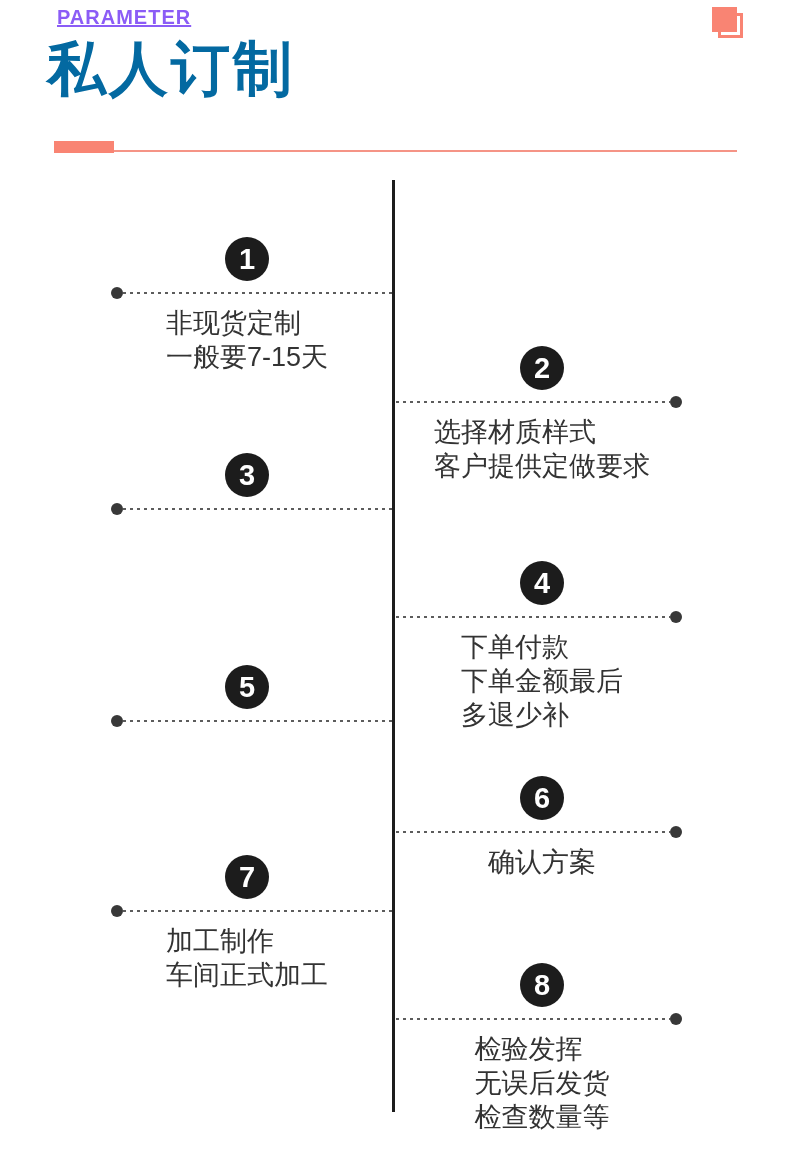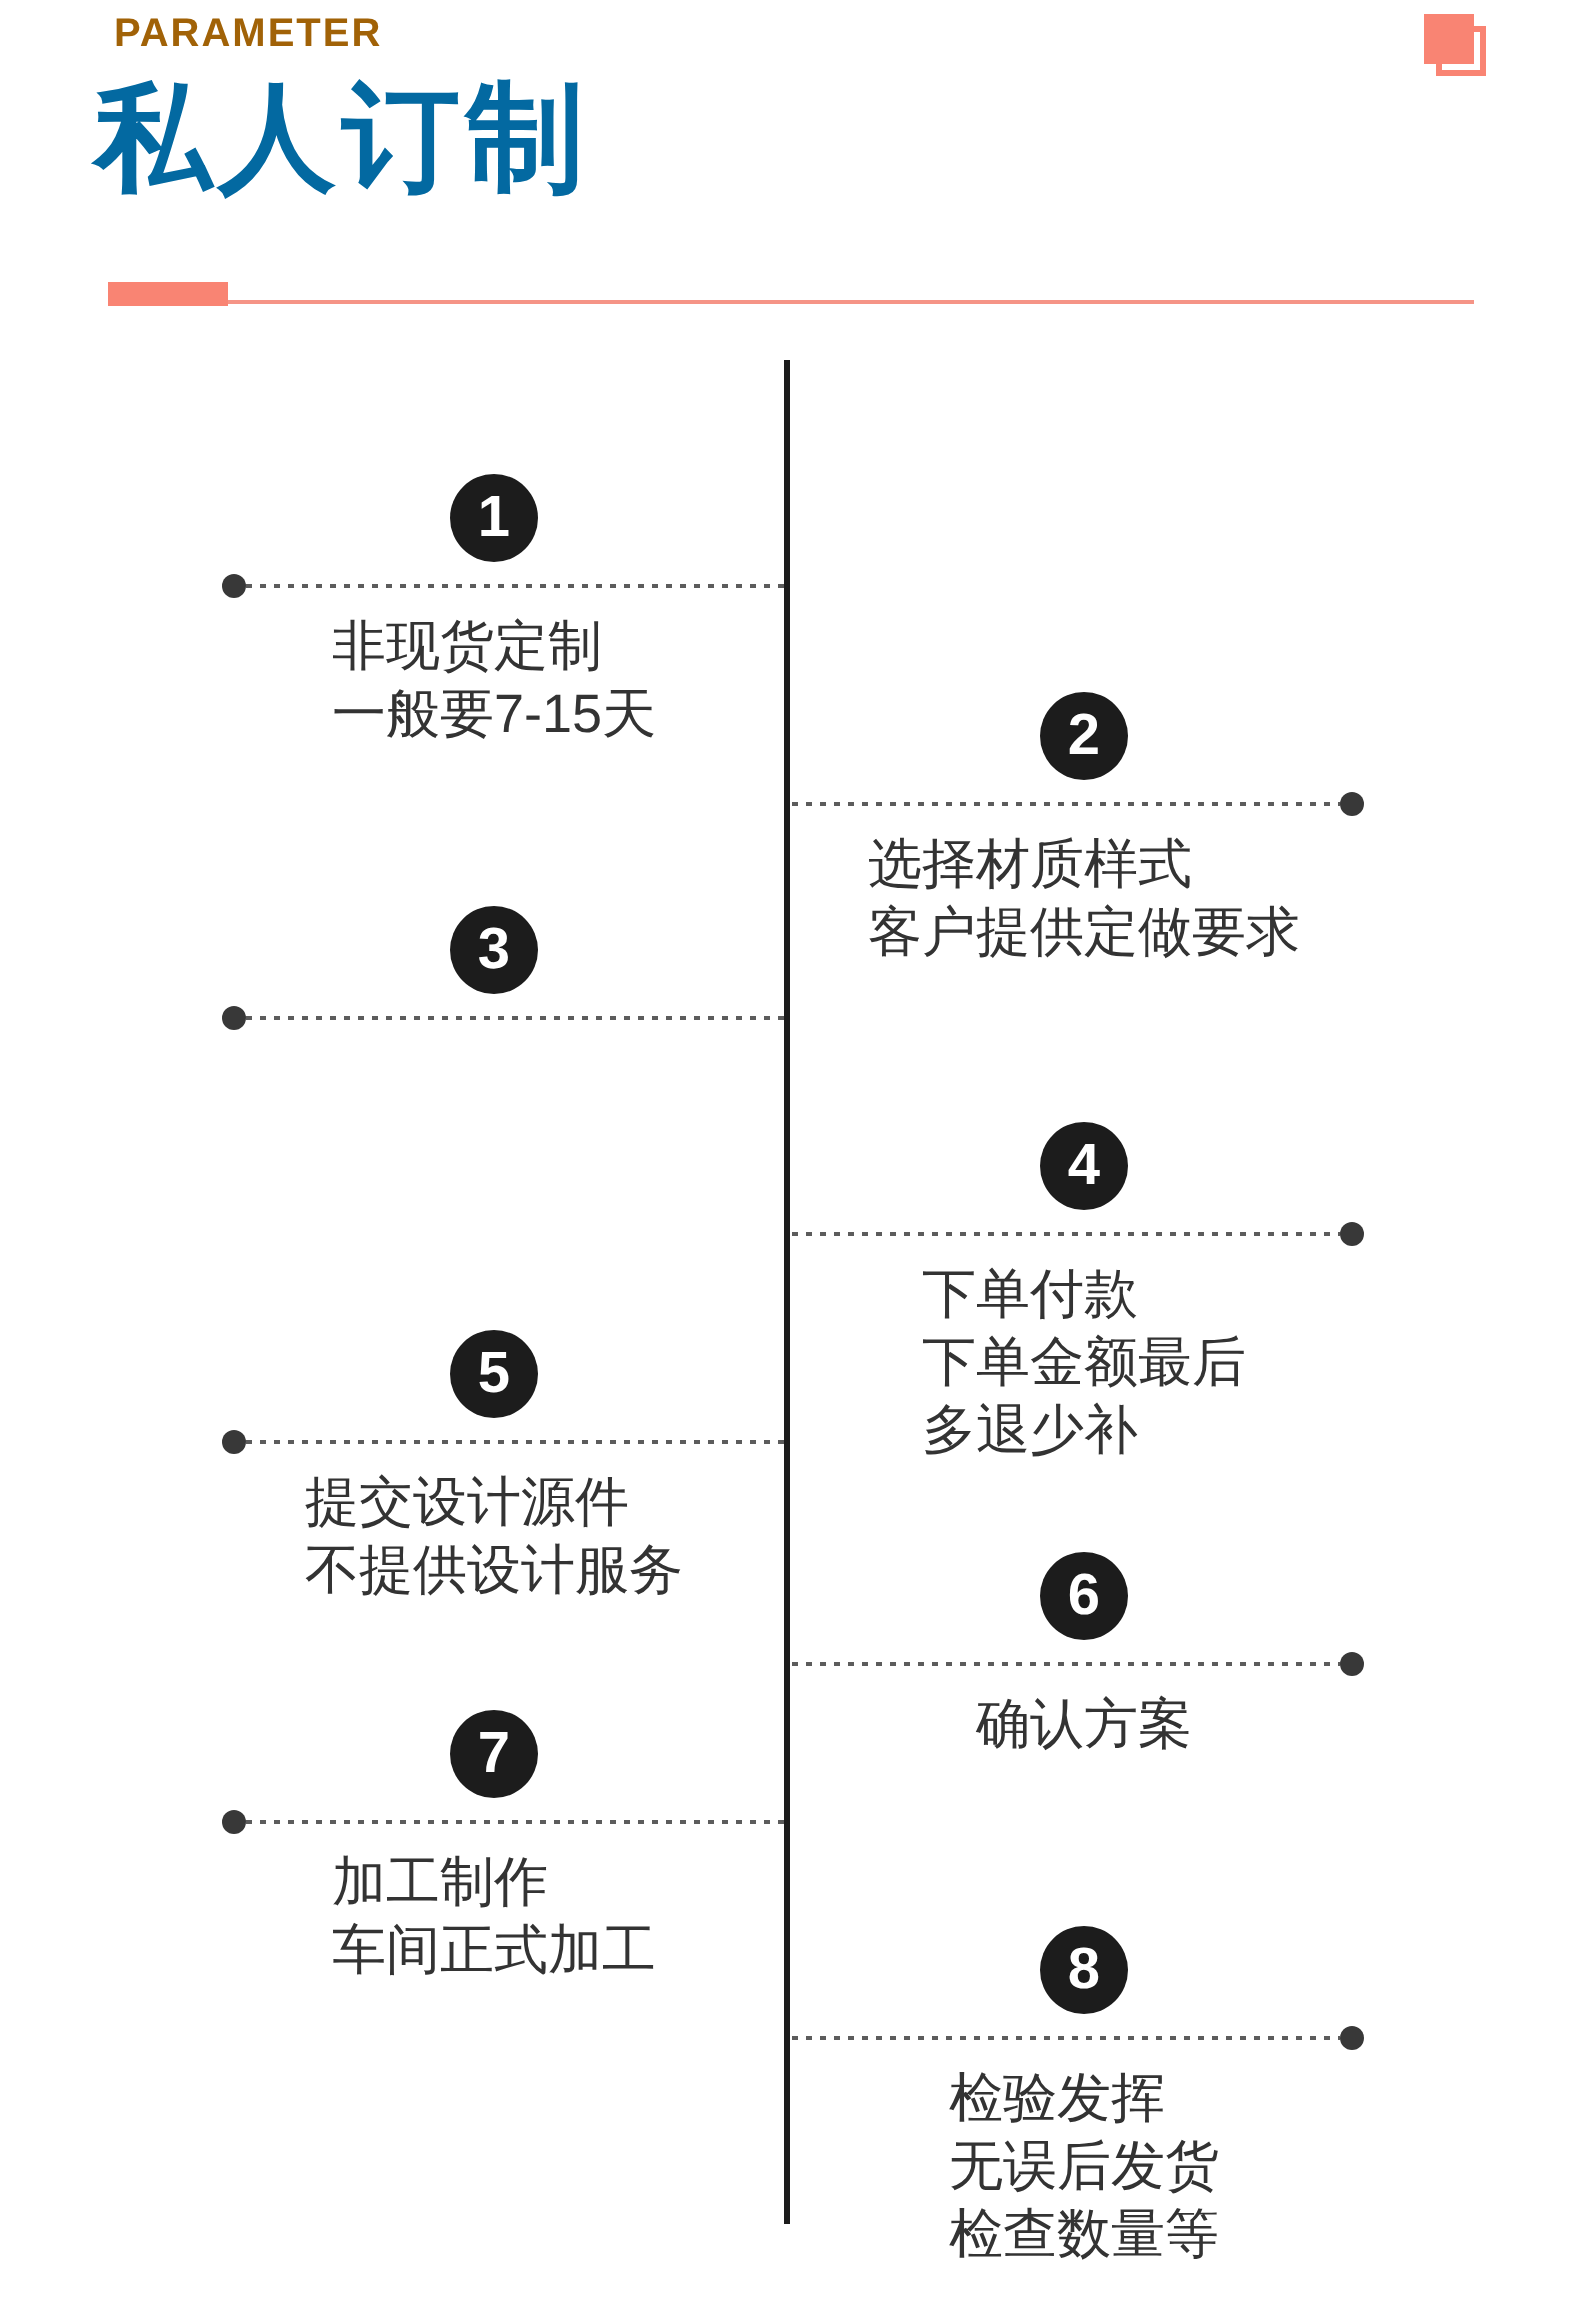--- a/index.html
+++ b/index.html
@@ -7,21 +7,22 @@
     position:relative;
     width:790px;height:1152px;
     background:#ffffff;
     overflow:hidden;
     font-family:"Liberation Sans","DejaVu Sans",sans-serif;
   }
   
   .eyebrow{
     position:absolute;left:57px;top:6px;
     font-size:20px;font-weight:800;letter-spacing:1px;
-    color:#a16207;
+    color:#8b5cf6;
+    text-decoration:underline;
   }
   .title{
     position:absolute;left:47px;top:36px;margin:0;
     font-size:59px;line-height:1.15;font-weight:900;letter-spacing:3px;
     color:#0369a1;
   }
   .corner-icon{position:absolute;left:712px;top:7px;width:32px;height:32px;}
   .corner-icon .sq-outline{
     position:absolute;left:6px;top:6px;width:25px;height:25px;
     box-sizing:border-box;border:3px solid #f98473;background:#ffffff;
@@ -135,25 +136,20 @@
       <div>多退少补</div>
     </div>
   </div>
 
   <div class="step left" style="top:665px">
     <div class="badge">5</div>
     <div class="dash-row">
       <span class="enddot"></span>
       <span class="dash"></span>
     </div>
-    <div class="lines">
-      <div>提交设计源件</div>
-      <div>不提供设计服务</div>
-      <div></div>
-    </div>
   </div>
 
   <div class="step right" style="top:776px">
     <div class="badge">6</div>
     <div class="dash-row">
       <span class="enddot"></span>
       <span class="dash"></span>
     </div>
     <div class="lines">
       <div>确认方案</div>

